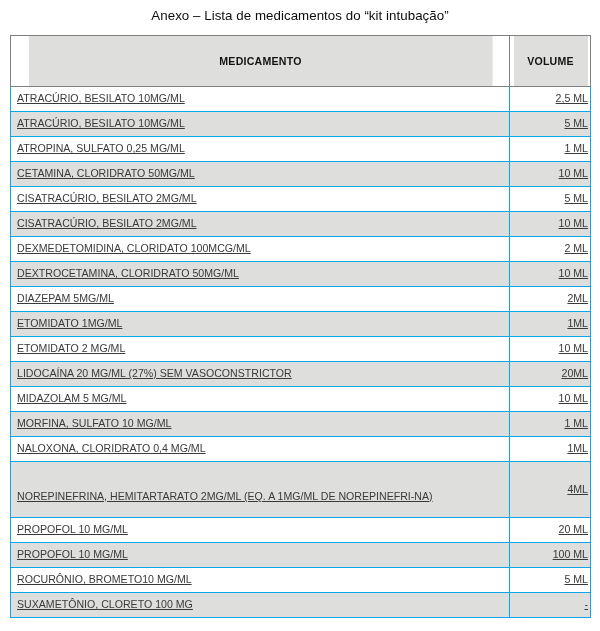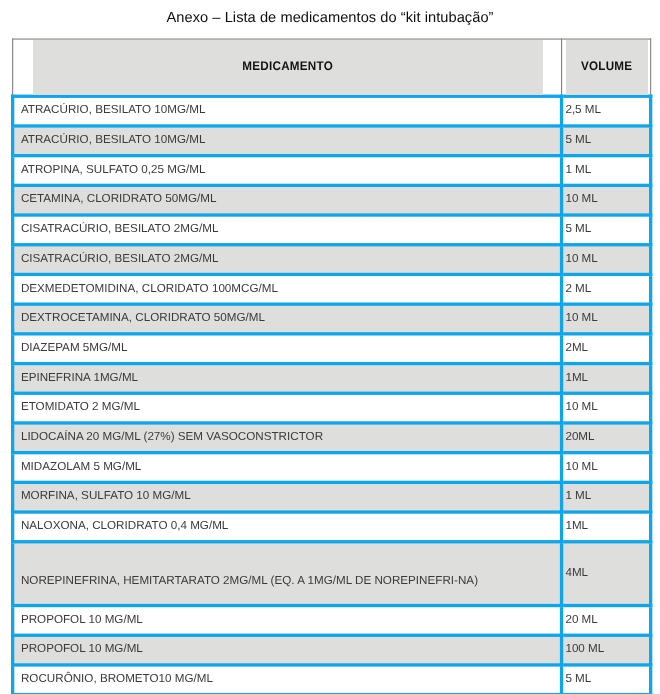--- a/index.html
+++ b/index.html
@@ -65,37 +65,38 @@
     font-weight: 700;
     letter-spacing: 0.25px;
     color: #121212;
     padding: 0 4px;
     font-stretch: condensed;
     transform: scaleX(0.93);
   }
 
   
   tbody td {
-    border: 3px solid #0ea5e9;
+    border: 1px solid #0ea5e9;
     font-size: 10.6px;
     line-height: 13.5px;
     color: #3a3a3a;
     height: 22px;
     vertical-align: middle;
     padding: 1px 0;
+    text-decoration: underline;
   }
 
   tbody td.med {
     text-align: left;
     padding-left: 6px;
     padding-right: 5px;
   }
 
   tbody td.vol {
-    text-align: left;
+    text-align: right;
     padding-left: 2px;
     padding-right: 2px;
     white-space: nowrap;
   }
 
   tbody tr.alt td {
     background: #dededd;
   }
   tbody tr.plain td {
     background: #ffffff;
@@ -161,21 +162,21 @@
           </tr>
           <tr class="alt">
             <td class="med">DEXTROCETAMINA, CLORIDRATO 50MG/ML</td>
             <td class="vol">10 ML</td>
           </tr>
           <tr class="plain">
             <td class="med">DIAZEPAM 5MG/ML</td>
             <td class="vol">2ML</td>
           </tr>
           <tr class="alt">
-            <td class="med">EPINEFRINA 1MG/ML</td>
+            <td class="med">ETOMIDATO 1MG/ML</td>
             <td class="vol">1ML</td>
           </tr>
           <tr class="plain">
             <td class="med">ETOMIDATO 2 MG/ML</td>
             <td class="vol">10 ML</td>
           </tr>
           <tr class="alt">
             <td class="med">LIDOCAÍNA 20 MG/ML (27%) SEM VASOCONSTRICTOR</td>
             <td class="vol">20ML</td>
           </tr>

